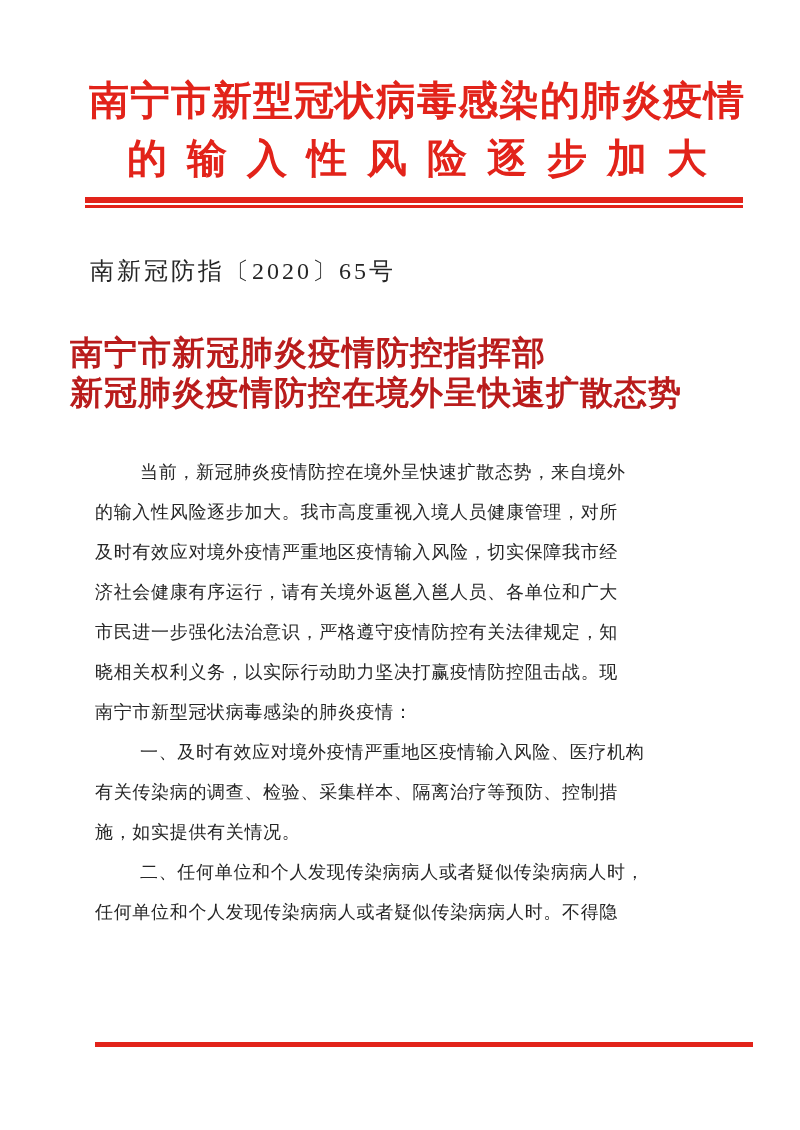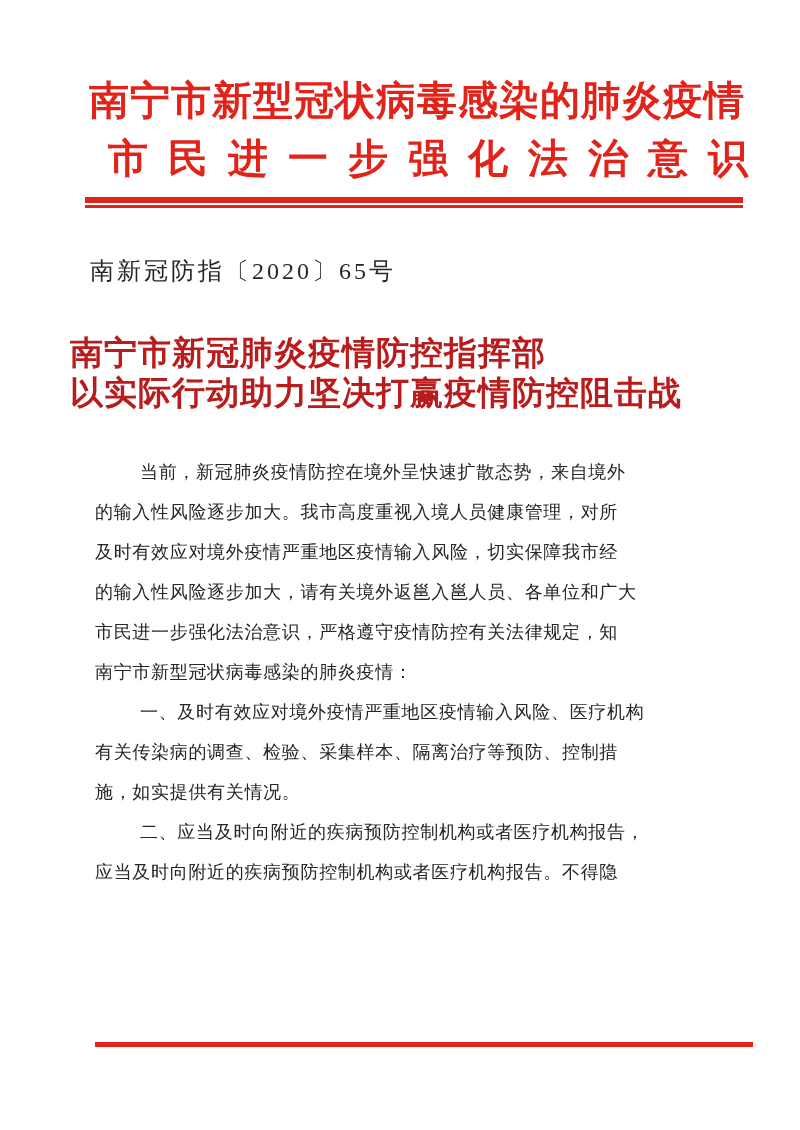--- a/index.html
+++ b/index.html
@@ -101,45 +101,46 @@
     background: var(--red);
   }
 </style>
 </head>
 <body>
 
 <div class="page">
 
   <div class="letterhead">
     <div class="lh-line1">南宁市新型冠状病毒感染的肺炎疫情</div>
-    <div class="lh-line2">市民进一步强化法治意识</div>
+    <div class="lh-line2">的输入性风险逐步加大</div>
   </div>
 
   <div class="rule-double">
     <div class="thick"></div>
     <div class="gap"></div>
     <div class="thin"></div>
   </div>
 
   <div class="doc-number">南新冠防指〔2020〕65号</div>
 
   <div class="doc-title">
     <div class="t-line">南宁市新冠肺炎疫情防控指挥部</div>
-    <div class="t-line">以实际行动助力坚决打赢疫情防控阻击战</div>
+    <div class="t-line">新冠肺炎疫情防控在境外呈快速扩散态势</div>
   </div>
 
   <div class="doc-body">
     <div class="line indent">当前，新冠肺炎疫情防控在境外呈快速扩散态势，来自境外</div>
     <div class="line">的输入性风险逐步加大。我市高度重视入境人员健康管理，对所</div>
     <div class="line">及时有效应对境外疫情严重地区疫情输入风险，切实保障我市经</div>
-    <div class="line">的输入性风险逐步加大，请有关境外返邕入邕人员、各单位和广大</div>
+    <div class="line">济社会健康有序运行，请有关境外返邕入邕人员、各单位和广大</div>
     <div class="line">市民进一步强化法治意识，严格遵守疫情防控有关法律规定，知</div>
+    <div class="line">晓相关权利义务，以实际行动助力坚决打赢疫情防控阻击战。现</div>
     <div class="line">南宁市新型冠状病毒感染的肺炎疫情：</div>
     <div class="line indent">一、及时有效应对境外疫情严重地区疫情输入风险、医疗机构</div>
     <div class="line">有关传染病的调查、检验、采集样本、隔离治疗等预防、控制措</div>
     <div class="line">施，如实提供有关情况。</div>
-    <div class="line indent">二、应当及时向附近的疾病预防控制机构或者医疗机构报告，</div>
-    <div class="line">应当及时向附近的疾病预防控制机构或者医疗机构报告。不得隐</div>
+    <div class="line indent">二、任何单位和个人发现传染病病人或者疑似传染病病人时，</div>
+    <div class="line">任何单位和个人发现传染病病人或者疑似传染病病人时。不得隐</div>
   </div>
 
   <div class="rule-bottom"></div>
 
 </div>
 
 </body></html>

